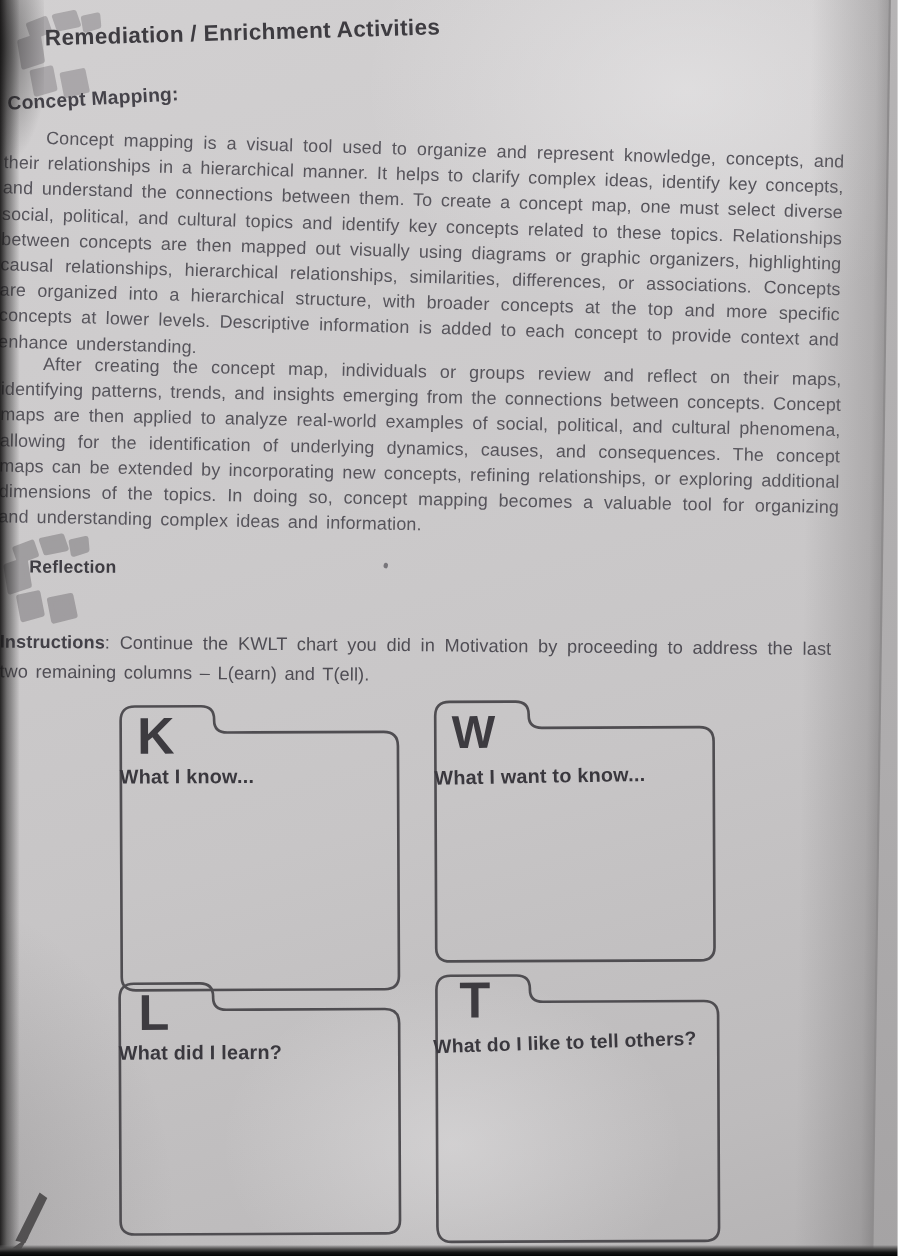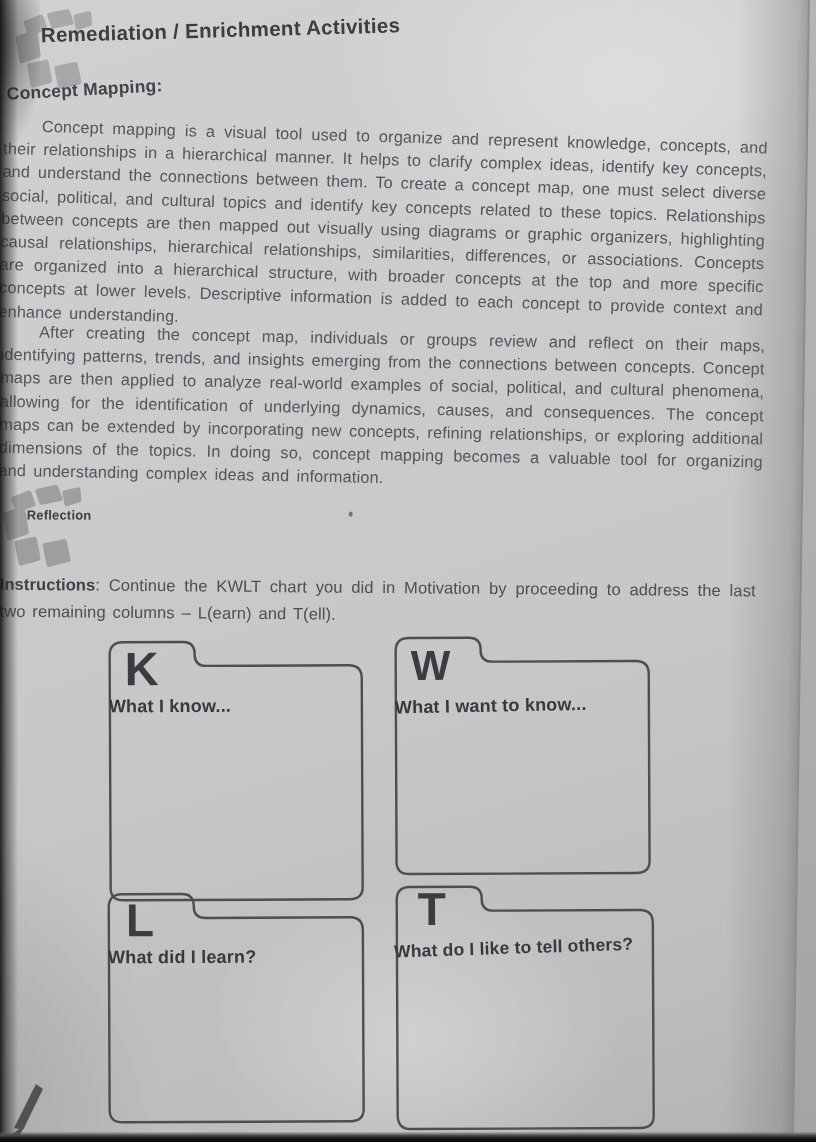--- a/index.html
+++ b/index.html
@@ -59,21 +59,21 @@
   .para{
     position:absolute;left:10px;width:764px;
     font-size:16.3px;line-height:23.2px;color:#56545b;
     letter-spacing:.15px;word-spacing:2.6px;
     text-align:justify;text-indent:38px;margin:0;
   }
   .para1{top:131px;transform:rotate(0.9deg);transform-origin:0 0;}
   .para2{top:337px;transform:rotate(0.3deg);transform-origin:0 0;}
   .reflection-heading{
     position:absolute;left:38px;top:524px;
-    font-size:13px;font-weight:700;color:#3f3d43;letter-spacing:.2px;
+    font-size:16px;font-weight:700;color:#3f3d43;letter-spacing:.2px;
     transform:rotate(-0.6deg);white-space:nowrap;
   }
   .instructions{
     position:absolute;left:12px;top:588px;width:756px;margin:0;
     font-size:16.5px;line-height:27px;color:#4f4d54;
     letter-spacing:.1px;word-spacing:2.2px;text-align:justify;
     transform:rotate(-0.3deg);transform-origin:0 0;
   }
   .instructions b{color:#434148;}
   

